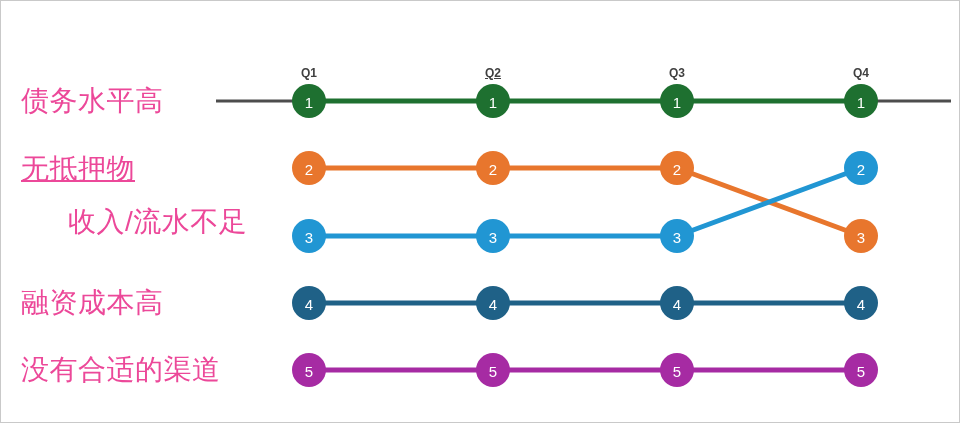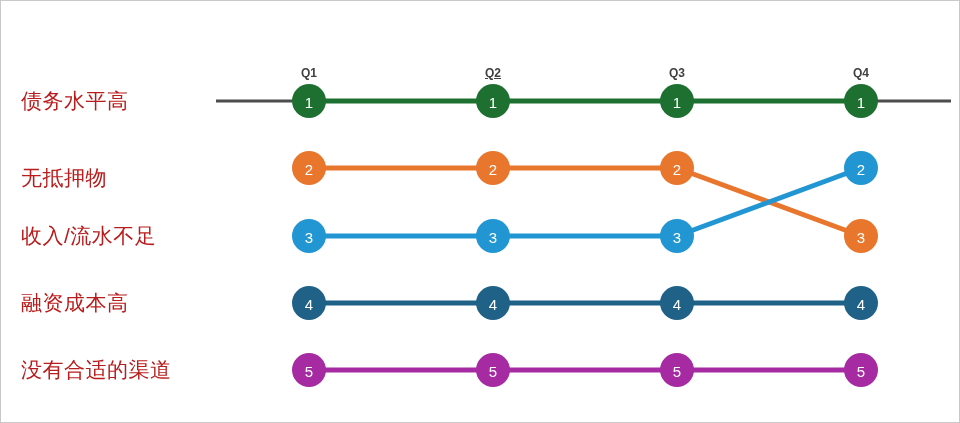--- a/index.html
+++ b/index.html
@@ -34,22 +34,22 @@
   #svg-layer {
     position: absolute;
     left: 0;
     top: 0;
     width: 960px;
     height: 423px;
   }
   .cat-label {
     position: absolute;
     left: 20px;
-    font-size: 21px;
-    color: #b91c1c;
+    font-size: 28px;
+    color: #ec4899;
     white-space: nowrap;
     transform: translateY(-50%);
     letter-spacing: 0.5px;
   }
   .period-label {
     position: absolute;
     font-size: 12px;
     font-weight: bold;
     color: #404040;
     transform: translate(-50%, -100%);
@@ -169,22 +169,22 @@
         </g>
         <g>
           <circle cx="860" cy="369" r="17" fill="#a62ba3"></circle>
           <text x="860" y="370" class="node-value">5</text>
         </g>
       </g>
   </svg>
 
   <div id="cat-labels">
       <div class="cat-label" style="top: 100px;">债务水平高</div>
-      <div class="cat-label" style="top: 177px;">无抵押物</div>
-      <div class="cat-label" style="top: 235px;">收入/流水不足</div>
+      <div class="cat-label" style="top: 168px; text-decoration: underline;">无抵押物</div>
+      <div class="cat-label" style="top: 221px; margin-left: 47px;">收入/流水不足</div>
       <div class="cat-label" style="top: 302px;">融资成本高</div>
       <div class="cat-label" style="top: 369px;">没有合适的渠道</div>
     </div>
   <div id="period-labels">
       <div class="period-label" style="left: 308px; top: 79px;">Q1</div>
       <div class="period-label" style="left: 492px; top: 79px; text-decoration: underline;">Q2</div>
       <div class="period-label" style="left: 676px; top: 79px;">Q3</div>
       <div class="period-label" style="left: 860px; top: 79px;">Q4</div>
     </div>
 

